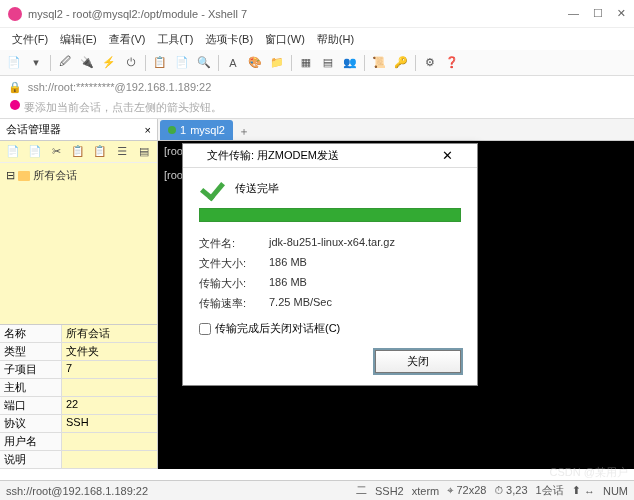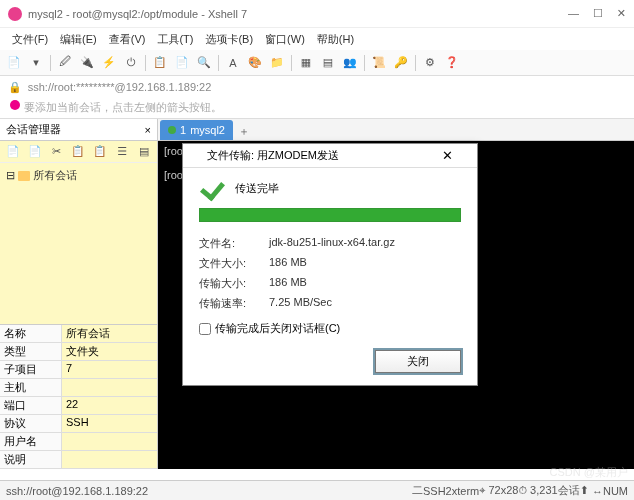--- a/index.html
+++ b/index.html
@@ -44,21 +44,21 @@
 .check-row{display:flex;align-items:center;gap:8px;margin-bottom:10px}
 .checkmark{width:28px;height:20px;position:relative}
 .checkmark::after{content:"";position:absolute;left:6px;top:0;width:10px;height:16px;border:solid #4a4;border-width:0 5px 5px 0;transform:rotate(40deg)}
 .pbar{height:14px;background:#3a3;border:1px solid #393;margin:6px 0 14px}
 .krow{display:flex;margin:5px 0}
 .kk{width:70px;color:#333}
 .kv{color:#333}
 .cbrow{margin:10px 0 14px;display:flex;align-items:center;gap:4px}
 .cbrow input{width:12px;height:12px}
 .mbtn{float:right;padding:3px 31px;border:1px solid #777;background:linear-gradient(#fff,#eee);cursor:pointer;outline:2px solid #79a}
-.status{position:absolute;bottom:0;left:0;right:0;height:20px;display:flex;align-items:center;padding:0 6px;background:#f4f4f4;border-top:1px solid #ccc;color:#555;font-size:10px;}
+.status{position:absolute;bottom:0;left:0;right:0;height:20px;display:flex;align-items:center;padding:0 6px;background:#f4f4f4;border-top:1px solid #ccc;color:#555;font-size:10px;gap:8px}
 .status .sp{flex:1}
 .water{position:absolute;right:6px;bottom:20px;color:#ccc;font-size:11px;opacity:.4}
 </style>
 </head>
 <body>
 
 <div class="title-bar">
   <div class="logo"></div>
   <div class="title">mysql2 - root@mysql2:/opt/module - Xshell 7</div>
   <div class="win-ctrl">

